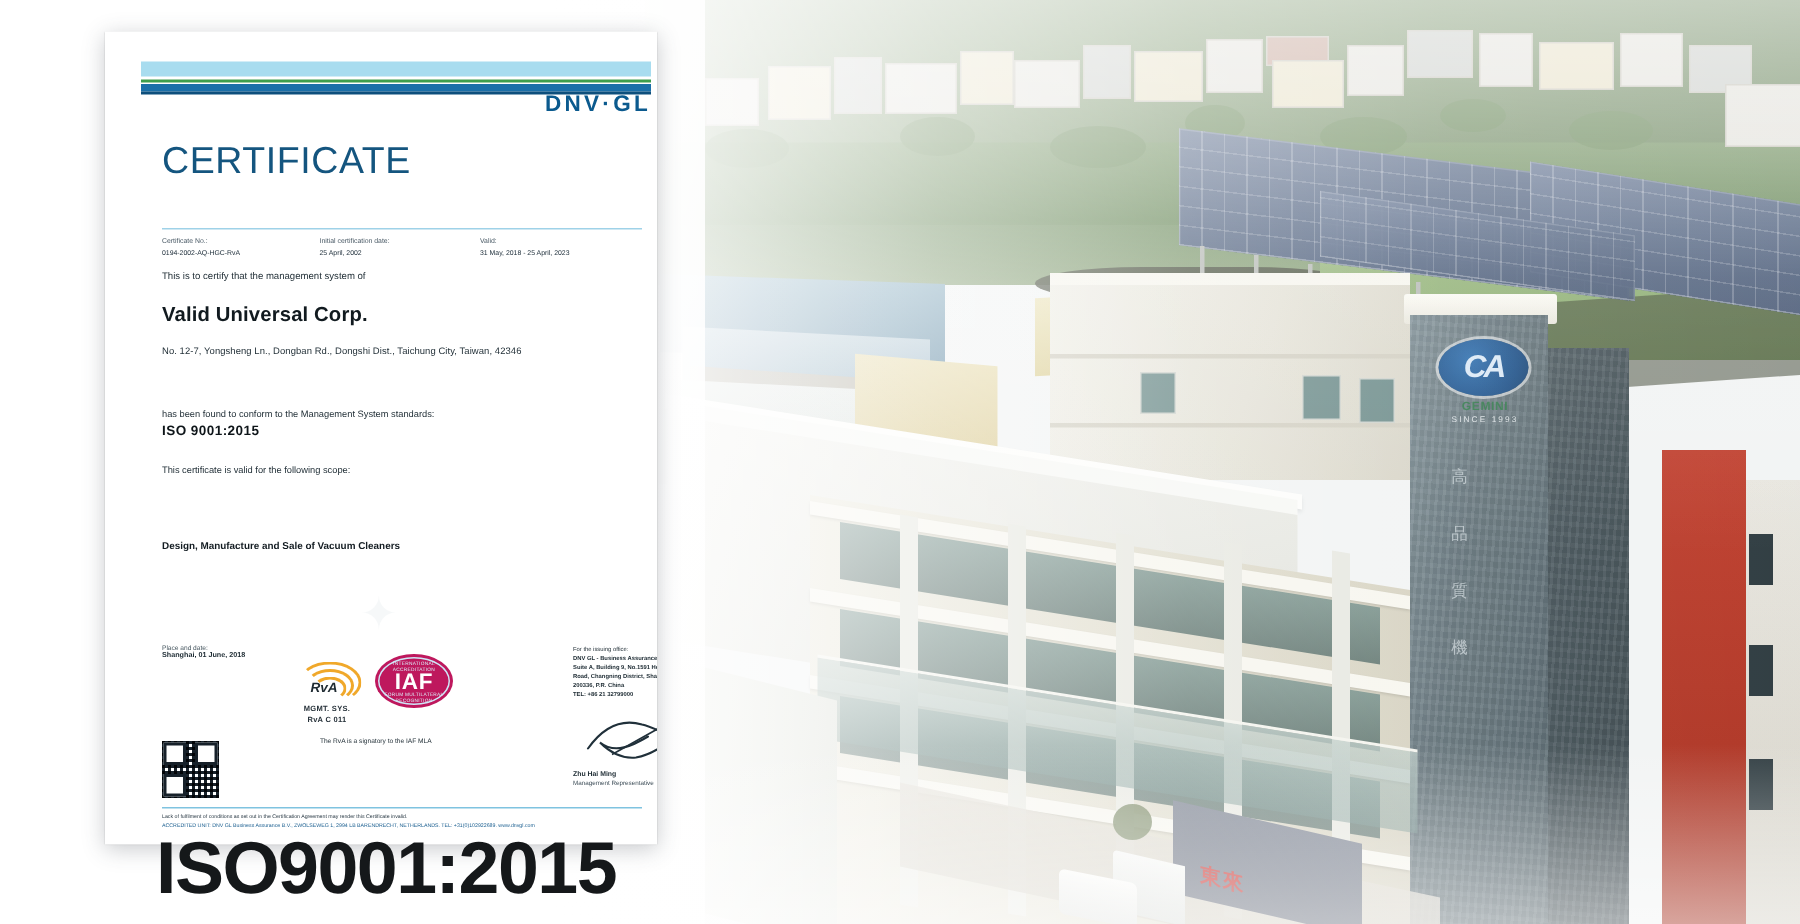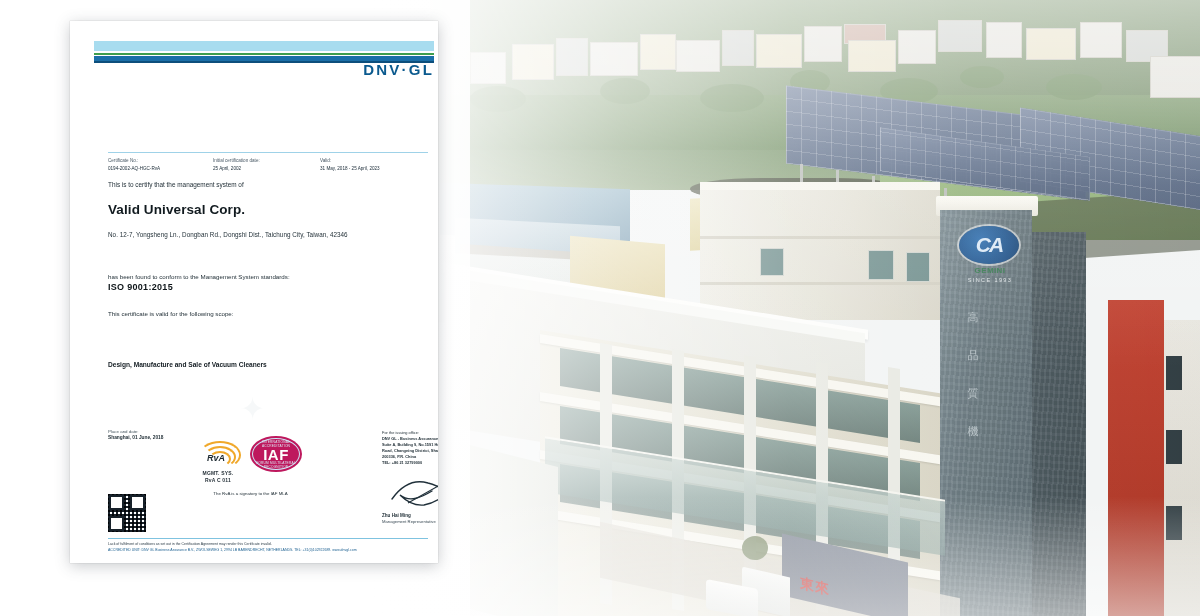--- a/index.html
+++ b/index.html
@@ -340,20 +340,21 @@
     <div class="cert-inner">
 
       <div class="band-light"></div>
       <div class="band-green"></div>
       <div class="band-dark"></div>
       <div class="band-deep"></div>
 
       <div class="dnvgl">DNV·GL</div>
 
       <div class="cert-title">
+        <div>CERTIFICATE</div>
       </div>
       <div class="rule"></div>
 
       <div class="meta m1">
         <div class="k">Certificate No.:</div>
         <div class="v">0194-2002-AQ-HGC-RvA</div>
       </div>
       <div class="meta m2">
         <div class="k">Initial certification date:</div>
         <div class="v">25 April, 2002</div>
@@ -415,13 +416,14 @@
       </svg>
       <div class="signame">Zhu Hai Ming</div>
       <div class="sigrole">Management Representative</div>
 
       <div class="footrule"></div>
       <div class="foot1">Lack of fulfilment of conditions as set out in the Certification Agreement may render this Certificate invalid.</div>
       <div class="foot2">ACCREDITED UNIT: DNV GL Business Assurance B.V., ZWOLSEWEG 1, 2994 LB BARENDRECHT, NETHERLANDS. TEL: +31(0)102922689. www.dnvgl.com</div>
     </div>
   </div>
 
+  <div class="caption">ISO9001:2015</div>
 </div>
 
 </body></html>

